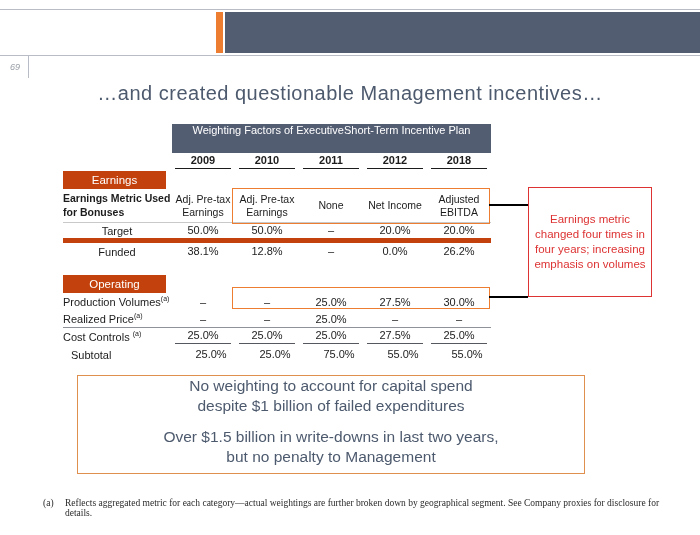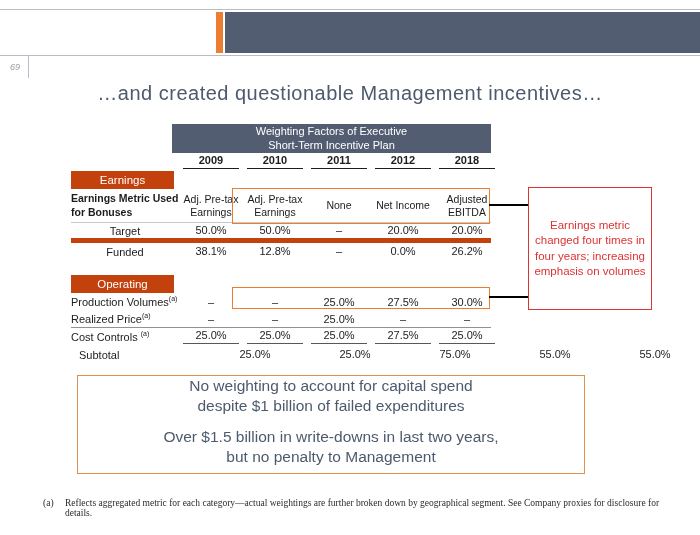--- a/index.html
+++ b/index.html
@@ -19,58 +19,58 @@
   }
   .pagenum{position:absolute;left:10px;top:62px;color:#9aa0a8;font-size:9px;font-style:italic;}
   .pagenum-line{position:absolute;left:28px;top:55px;width:1px;height:23px;background:#b9bcc4;}
   
   .title{
     position:absolute;left:40px;top:82px;width:620px;text-align:center;
     color:#4d5a6e;font-size:20px;letter-spacing:0.5px;
   }
   
   .tablewrap{position:absolute;left:63px;top:124px;width:428px;color:#1c1c1c;font-size:11px;}
-  .trow{display:flex;align-items:center;margin-left:8px;}
+  .trow{display:flex;align-items:center;}
   .lab{width:108px;flex:0 0 108px;}
   .cell{width:64px;flex:0 0 64px;text-align:center;line-height:1.15;}
   .thead-box{
     margin-left:109px;width:319px;height:29px;background:#535d72;color:#fff;
-    display:flex;flex-direction:column;justify-content:center;text-align:center;
+    display:flex;flex-direction:row;justify-content:center;text-align:center;
     font-size:11px;line-height:1.25;
   }
   .yearrow{height:17px;font-weight:bold;}
   .yearrow .cell span{display:inline-block;border-bottom:1.5px solid #1c1c1c;padding:0 6px 1px 6px;min-width:44px;}
   .secrow{height:19px;}
   .secbox{
     width:103px;height:18px;background:#c2410c;color:#fff;
     display:flex;align-items:center;justify-content:center;font-size:11.5px;
   }
   .metricrow{height:33px;font-size:10.5px;border-bottom:1px solid #c9c9c9;}
   .metricrow .lab{font-weight:bold;text-align:left;line-height:1.25;}
   .targetrow{height:15px;border-bottom:5px solid #c2410c;}
   .fundedrow{height:17px;}
   .targetrow .lab,.fundedrow .lab{text-align:center;}
   .gaprow{height:14px;}
   .prodrow{height:18px;}
   .realrow{height:16px;border-bottom:1px solid #8f9299;}
   .costrow{height:17px;}
   .costrow .cell span{display:inline-block;border-bottom:1.5px solid #55585e;padding:0 8px 1px 8px;min-width:40px;}
-  .subtotrow{height:19px;gap:36px;}
+  .subtotrow{height:19px;}
   .subtotrow .lab{padding-left:8px;}
   sup{font-size:7px;vertical-align:super;line-height:0;}
   
   .hl-box{position:absolute;border:1.5px solid #ed7d31;background:transparent;}
   .hl-metric{left:232px;top:188px;width:256px;height:34px;}
   .hl-prod{left:232px;top:287px;width:256px;height:20px;}
   .connector{position:absolute;height:2px;background:#000;}
   .conn1{left:489px;top:204px;width:39px;}
   .conn2{left:489px;top:296px;width:39px;}
   
   .callout{
-    position:absolute;left:528px;top:187px;width:124px;height:123px;
+    position:absolute;left:528px;top:187px;width:124px;height:110px;
     border:1.5px solid #dd3333;color:#dd3333;font-size:11.5px;line-height:1.32;
     display:flex;align-items:center;justify-content:center;text-align:center;
     padding:2px;box-sizing:border-box;
   }
   
   .summary{
     position:absolute;left:77px;top:375px;width:508px;height:99px;
     border:1.5px solid #e0904e;color:#4d5a6e;font-size:15.5px;line-height:1.32;
     display:flex;flex-direction:column;justify-content:flex-start;text-align:center;
     box-sizing:border-box;

